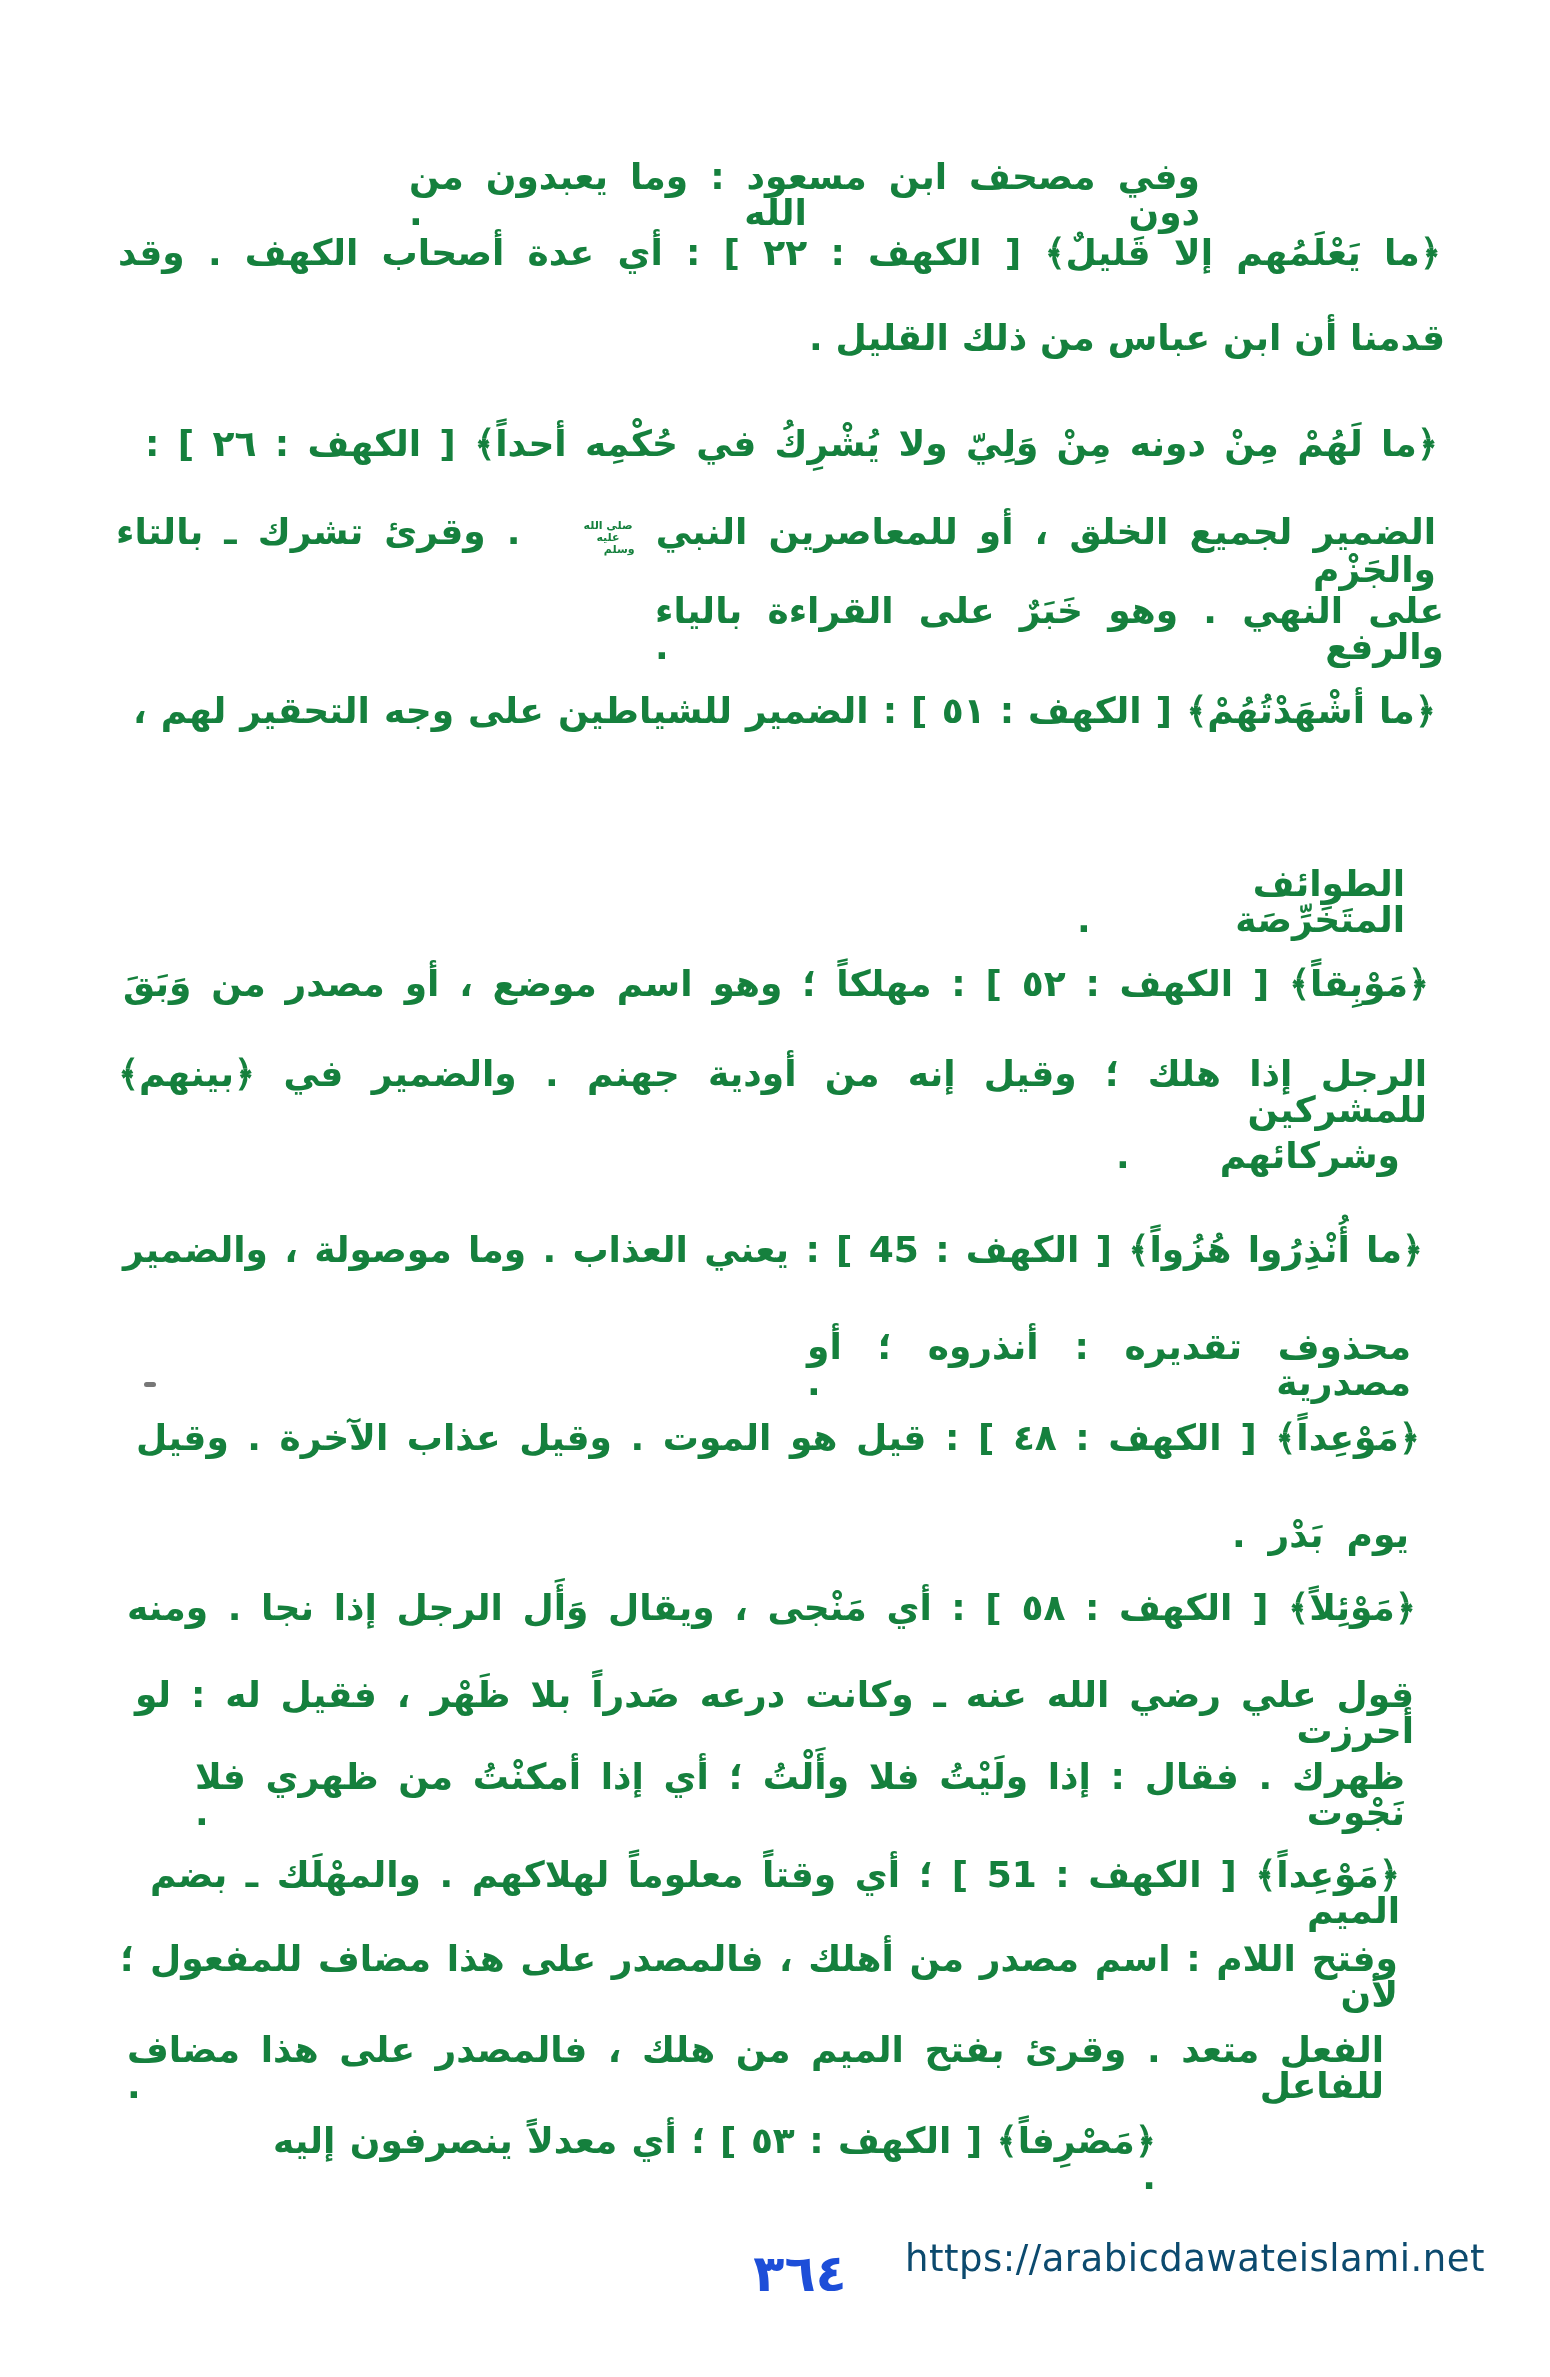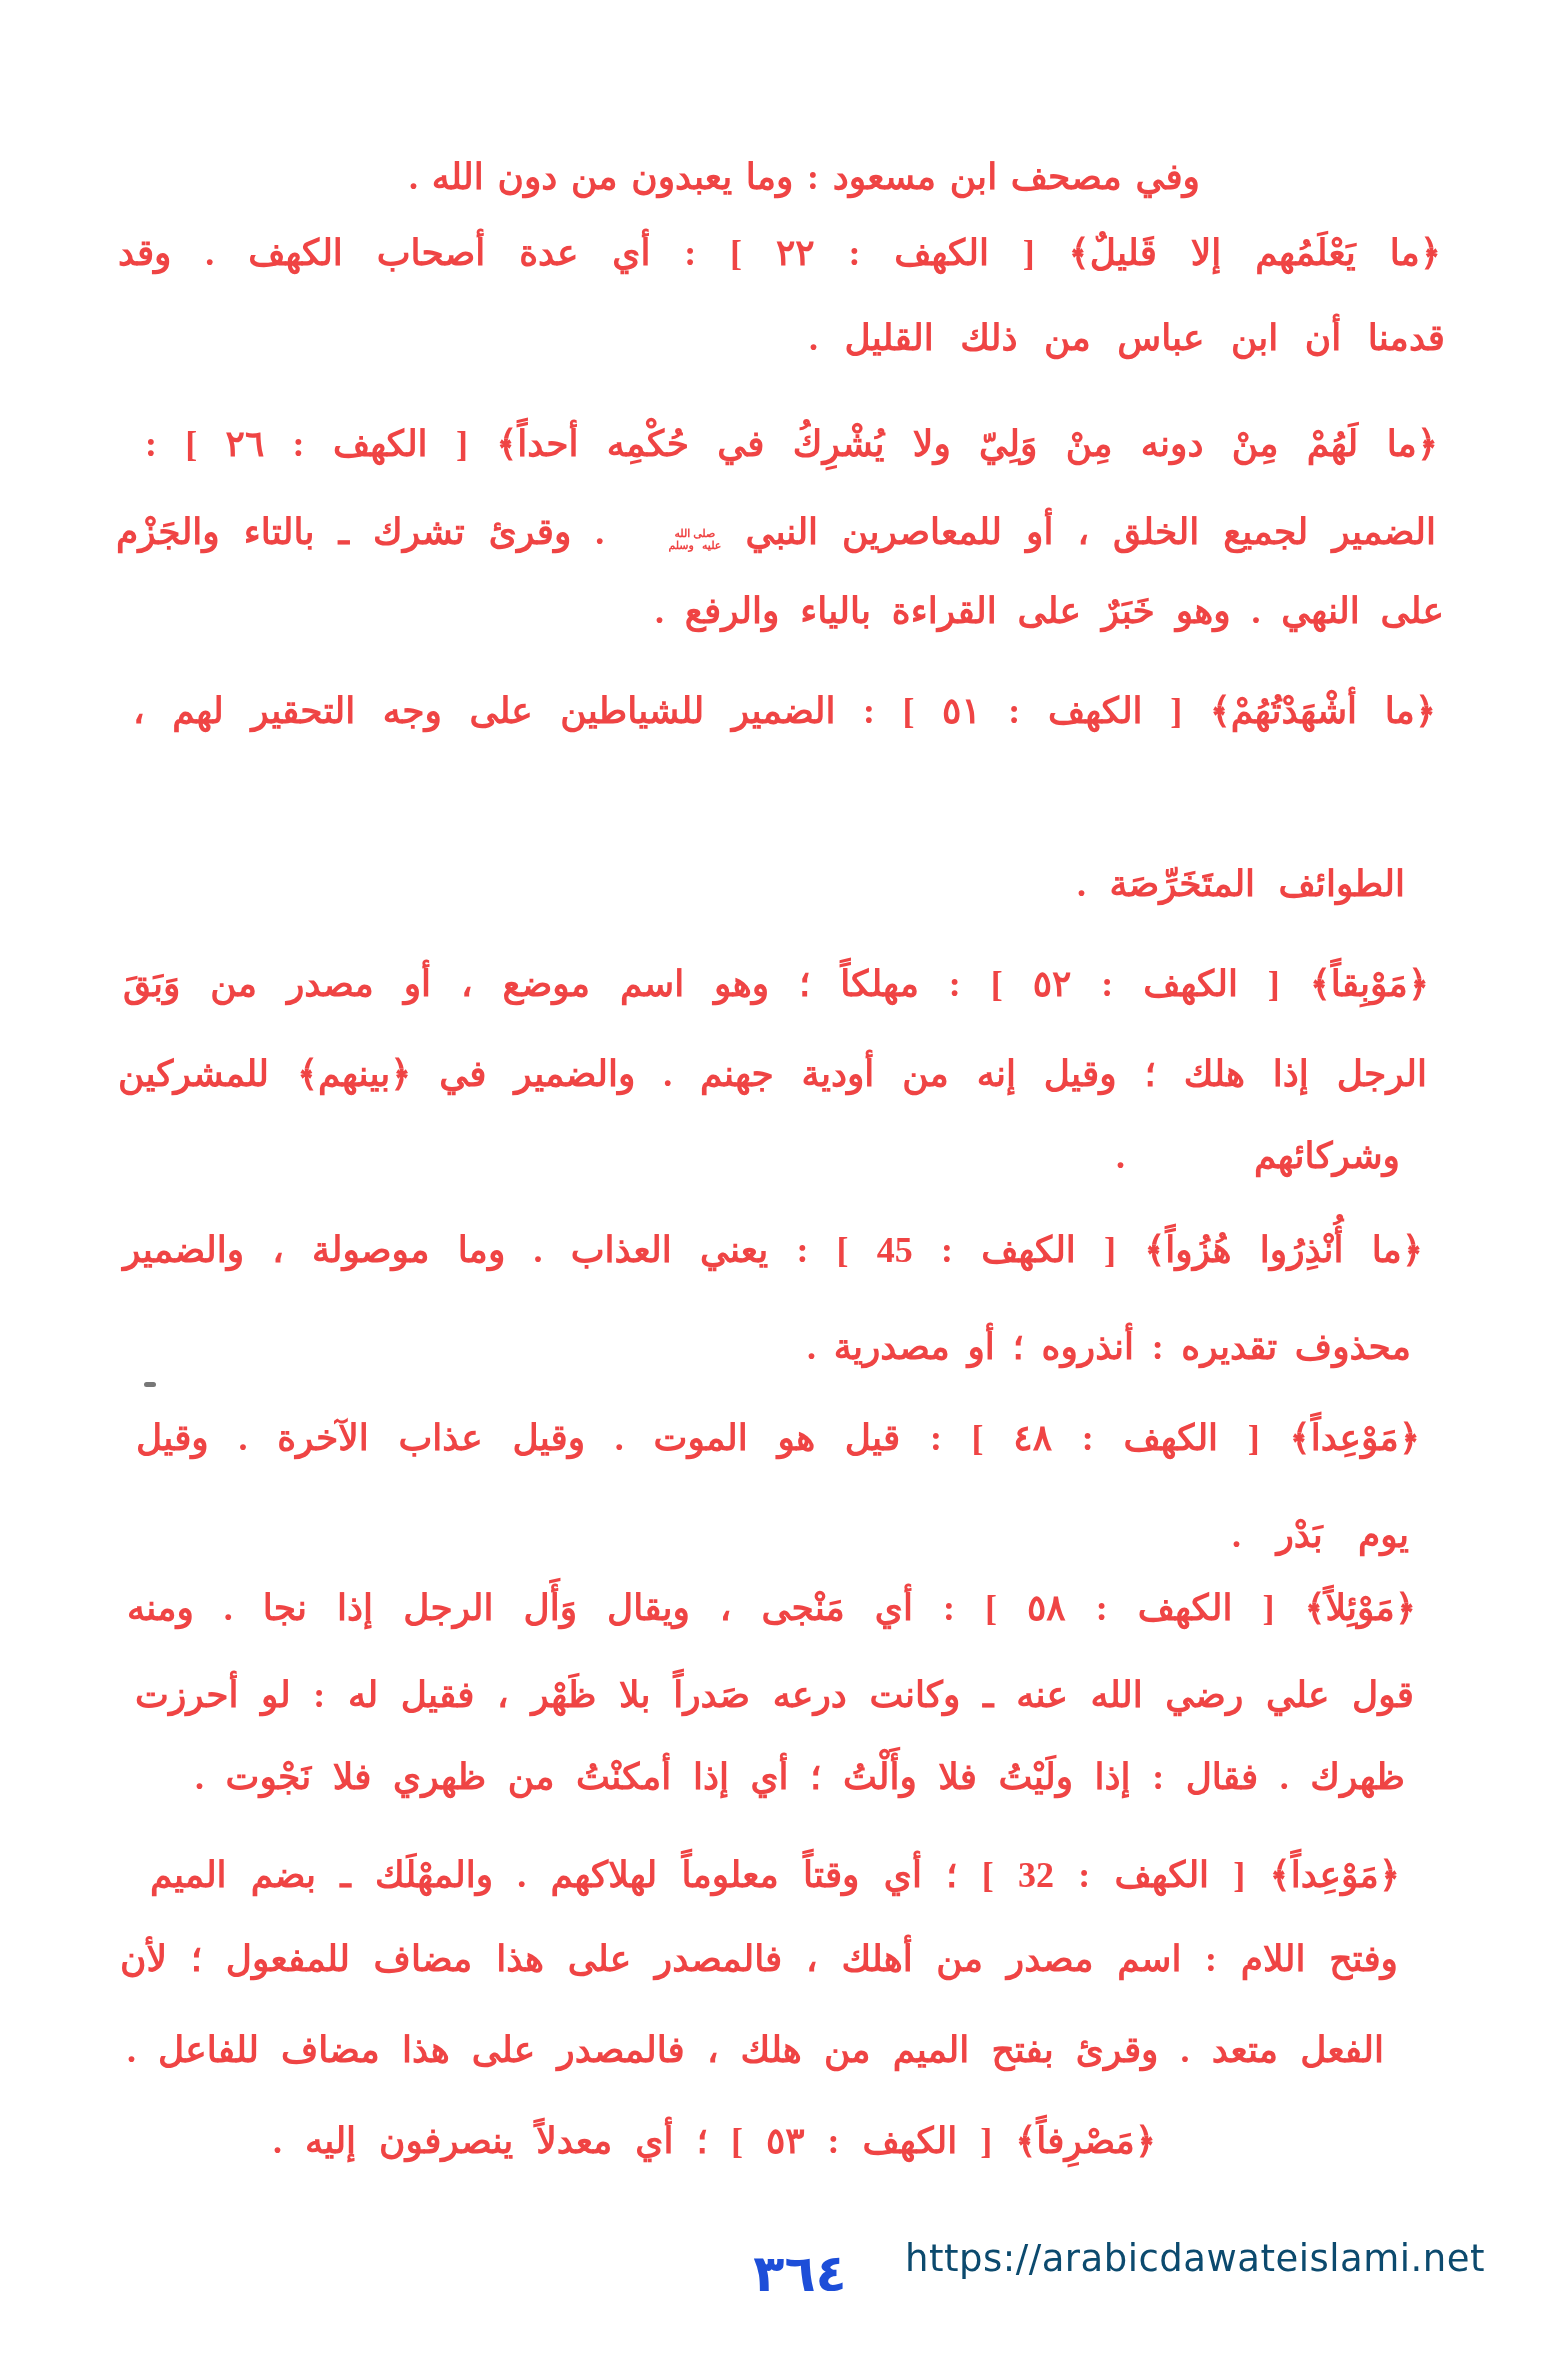--- a/index.html
+++ b/index.html
@@ -14,24 +14,23 @@
   .textblock{position:absolute;inset:0;}
   .line{
     position:absolute;
     direction:rtl;
     unicode-bidi:embed;
     text-align:justify;
     text-align-last:justify;
     font-weight:700;
     font-size:36px;
     line-height:1.0;
-    color:#ef4444;
+    color:#15803d;
     white-space:normal;
     overflow:visible;
-    font-family:Liberation Serif, serif;
   }
   .saw{
     display:inline-block;
     width:53px;
     font-size:11px;
     line-height:11.8px;
     font-weight:700;
     text-align:center;
     vertical-align:middle;
     transform:translateY(3.6px);
@@ -86,21 +85,21 @@
       <div class="line" style="top: 966px; right: 121px; left: 123px;">﴿مَوْبِقاً﴾ [ الكهف : ٥٢ ] : مهلكاً ؛ وهو اسم موضع ، أو مصدر من وَبَقَ</div>
       <div class="line" style="top: 1056px; right: 123px; left: 118px;">الرجل إذا هلك ؛ وقيل إنه من أودية جهنم . والضمير في ﴿بينهم﴾ للمشركين</div>
       <div class="line" style="top: 1138px; right: 150px; left: 1116px;">وشركائهم .</div>
       <div class="line" style="top: 1232px; right: 127px; left: 123px;">﴿ما أُنْذِرُوا هُزُواً﴾ [ الكهف : 45 ] : يعني العذاب . وما موصولة ، والضمير</div>
       <div class="line" style="top: 1329px; right: 139px; left: 807px;">محذوف تقديره : أنذروه ؛ أو مصدرية .</div>
       <div class="line" style="top: 1420px; right: 130px; left: 136px;">﴿مَوْعِداً﴾ [ الكهف : ٤٨ ] : قيل هو الموت . وقيل عذاب الآخرة . وقيل</div>
       <div class="line" style="top: 1517px; right: 141px; left: 1232px;">يوم بَدْر .</div>
       <div class="line" style="top: 1590px; right: 134px; left: 127px;">﴿مَوْئِلاً﴾ [ الكهف : ٥٨ ] : أي مَنْجى ، ويقال وَأَل الرجل إذا نجا . ومنه</div>
       <div class="line" style="top: 1677px; right: 136px; left: 135px;">قول علي رضي الله عنه ـ وكانت درعه صَدراً بلا ظَهْر ، فقيل له : لو أحرزت</div>
       <div class="line" style="top: 1759px; right: 145px; left: 195px;">ظهرك . فقال : إذا ولَيْتُ فلا وأَلْتُ ؛ أي إذا أمكنْتُ من ظهري فلا نَجْوت .</div>
-      <div class="line" style="top: 1857px; right: 150px; left: 150px;">﴿مَوْعِداً﴾ [ الكهف : 32 ] ؛ أي وقتاً معلوماً لهلاكهم . والمهْلَك ـ بضم الميم</div>
+      <div class="line" style="top: 1857px; right: 150px; left: 150px;">﴿مَوْعِداً﴾ [ الكهف : 51 ] ؛ أي وقتاً معلوماً لهلاكهم . والمهْلَك ـ بضم الميم</div>
       <div class="line" style="top: 1941px; right: 152px; left: 120px;">وفتح اللام : اسم مصدر من أهلك ، فالمصدر على هذا مضاف للمفعول ؛ لأن</div>
       <div class="line" style="top: 2032px; right: 166px; left: 127px;">الفعل متعد . وقرئ بفتح الميم من هلك ، فالمصدر على هذا مضاف للفاعل .</div>
       <div class="line" style="top: 2123px; right: 394px; left: 273px;">﴿مَصْرِفاً﴾ [ الكهف : ٥٣ ] ؛ أي معدلاً ينصرفون إليه .</div>
     </div>
   <div class="speck"></div>
   <div class="page-number">٣٦٤</div>
   <div class="watermark">https://arabicdawateislami.net</div>
 </div>
 
 

